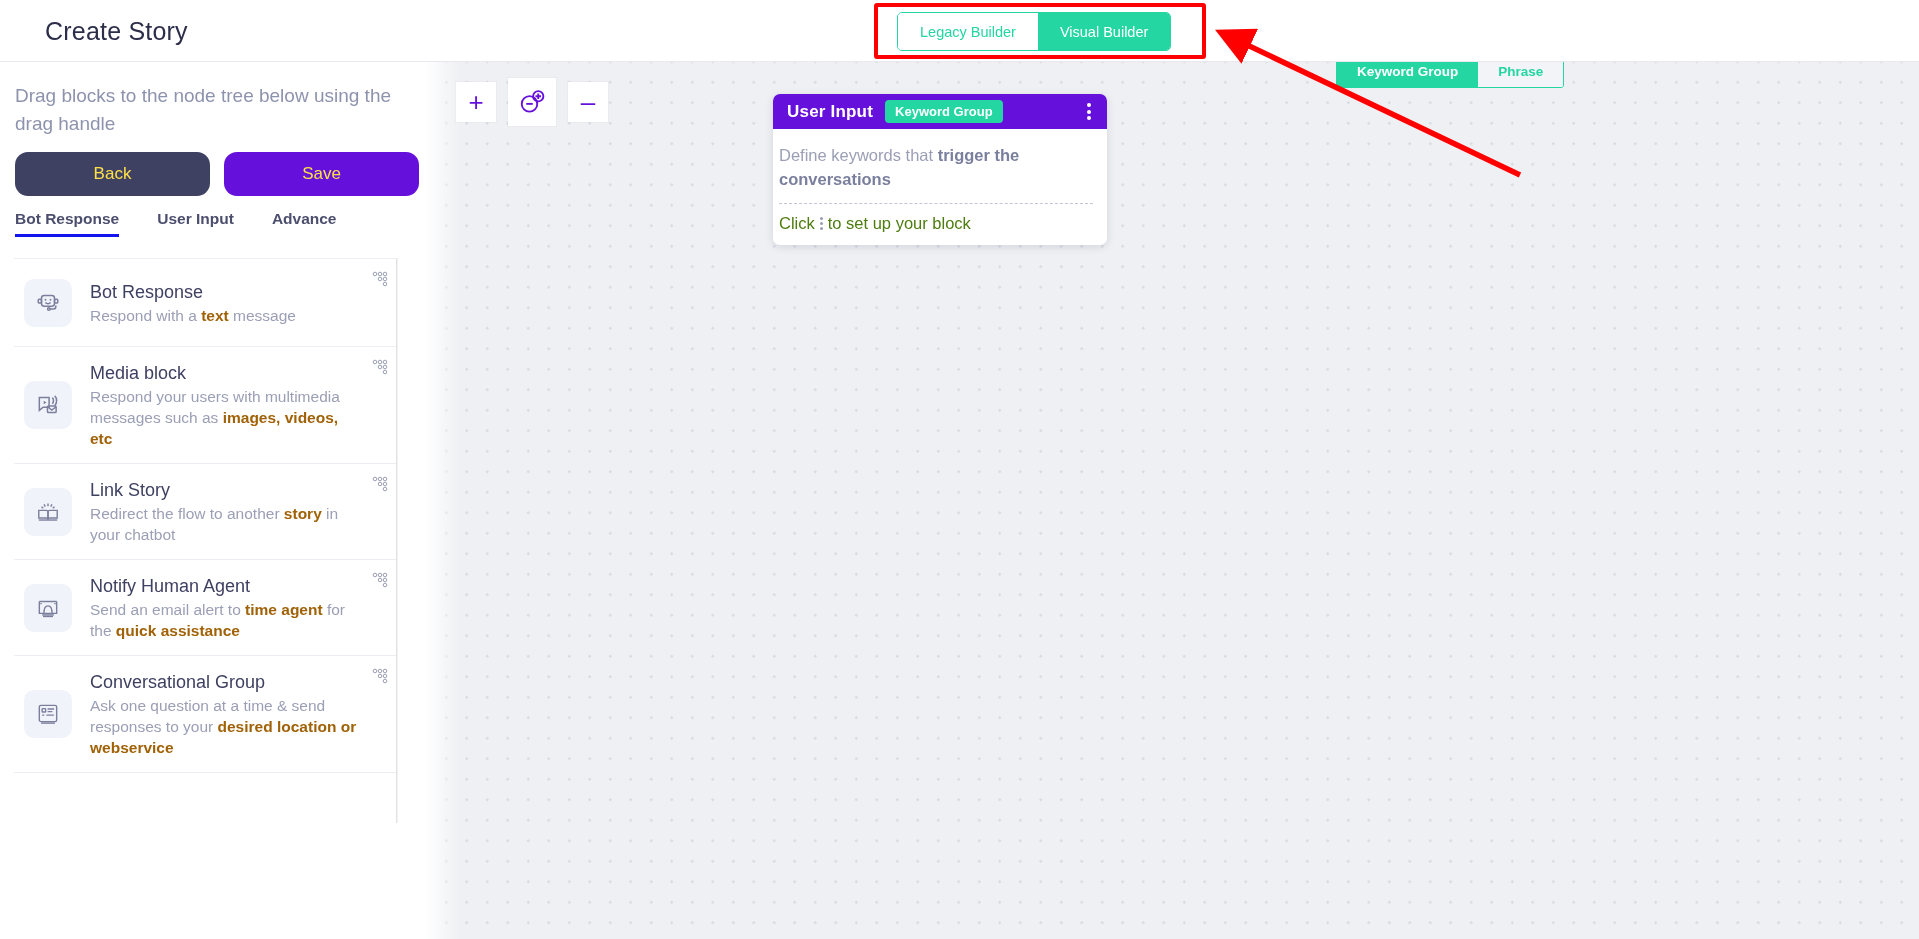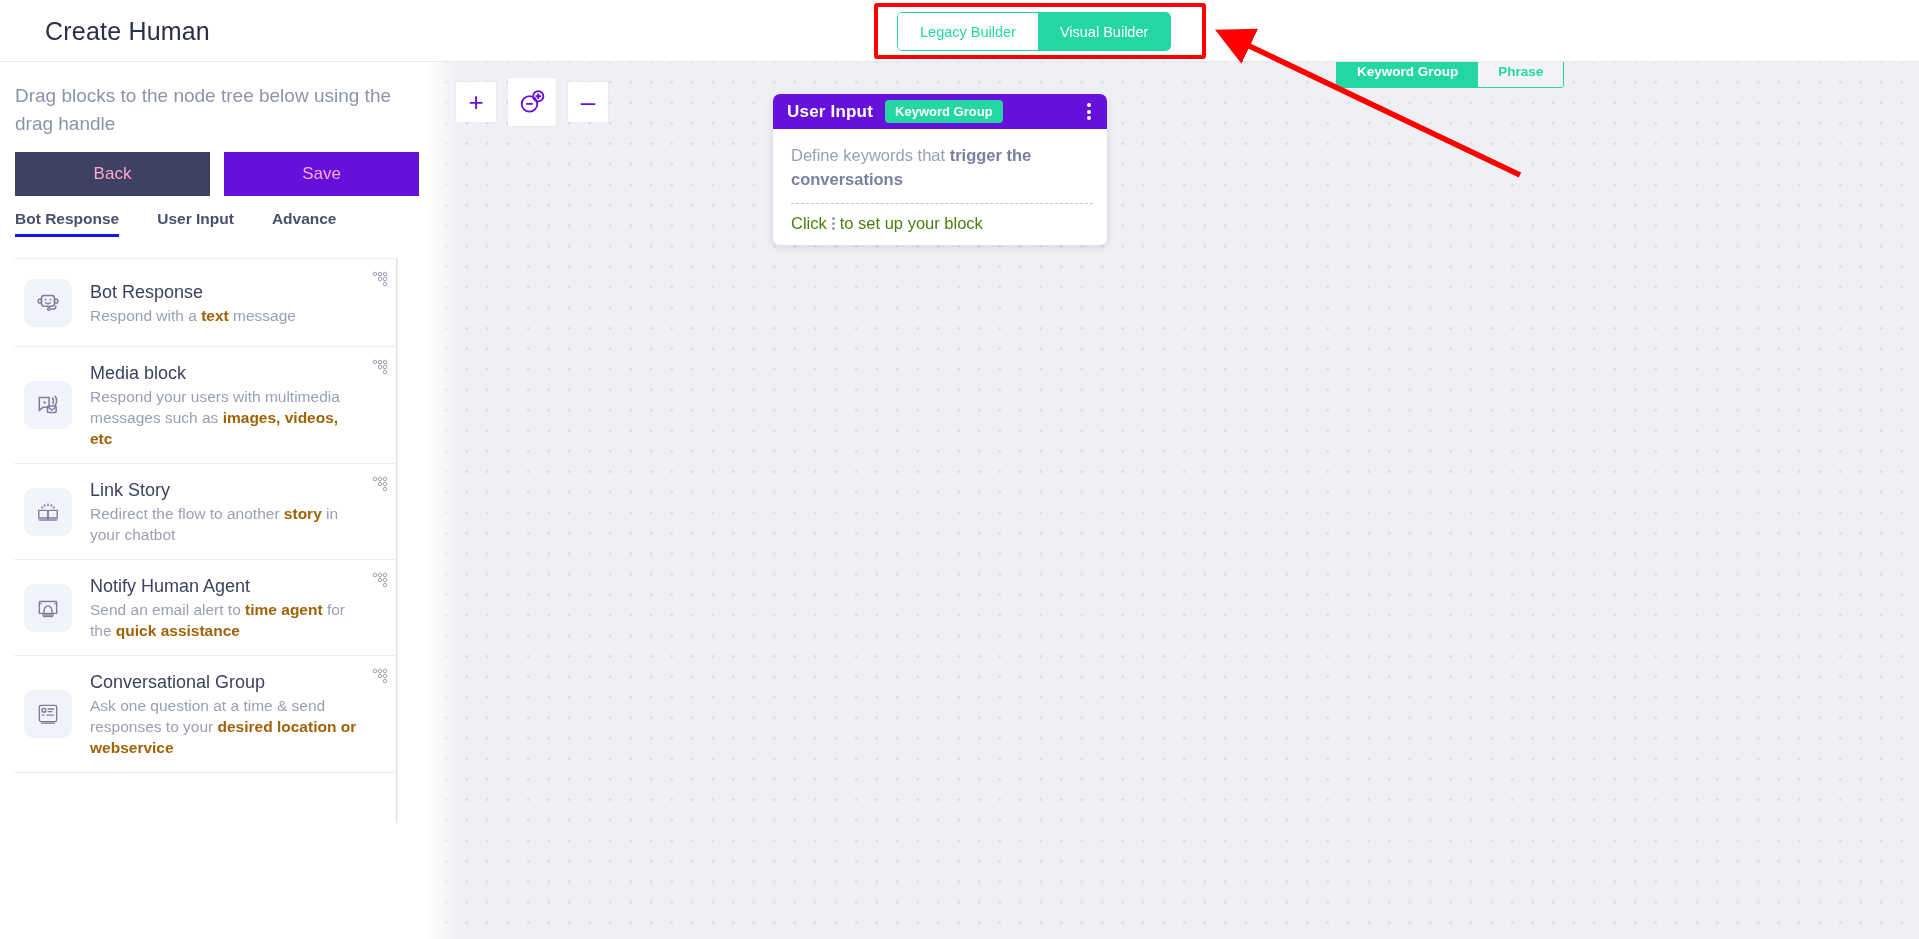--- a/index.html
+++ b/index.html
@@ -69,22 +69,22 @@
     width: 400px;
     font-size: 19px; line-height: 28px;
     color: #8e93ad; font-weight: 400;
   }
   .btn-row {
     position: absolute; left: 15px; top: 90px;
     display: flex; gap: 14px;
   }
   .btn {
     width: 195px; height: 44px;
-    border: none; border-radius: 0;
-    font-size: 17px; color: #f9a8d4; cursor: pointer;
+    border: none; border-radius: 13px;
+    font-size: 17px; color: #fde047; cursor: pointer;
     font-family: "Liberation Sans", sans-serif;
   }
   .btn-back { background: #3f4162; }
   .btn-save { background: #6610db; }
 
   .tabs {
     position: absolute; left: 15px; top: 148px;
     display: flex; gap: 0;
   }
   .tab {
@@ -219,21 +219,21 @@
     padding: 4px 10px; border-radius: 4px;
   }
   .node-menu {
     margin-left: auto; display: flex; flex-direction: column;
     gap: 2.5px; cursor: pointer; padding: 4px 4px;
   }
   .node-menu span {
     display: block; width: 4px; height: 4px;
     border-radius: 50%; background: #ffffff;
   }
-  .node-body { padding: 14px 14px 12px 18px; }
+  .node-body { padding: 14px 14px 12px 6px; }
   .node-desc {
     font-size: 16.5px; line-height: 24px; color: #9b9fb5;
     font-weight: 400;
   }
   .node-desc b { color: #7a7f9e; font-weight: 700; }
   .node-sep {
     margin: 12px 0 10px 0;
     border-top: 1px dashed #c3c6d4; height: 0;
   }
   .node-hint {
@@ -244,21 +244,21 @@
     margin: 0 5px;
   }
   .hint-dots span {
     width: 3px; height: 3px; border-radius: 50%; background: #9b9fb5;
   }
 </style>
 </head>
 <body>
 
 <div class="topbar">
-  <div class="page-title">Create Human</div>
+  <div class="page-title">Create Story</div>
 
   <div class="builder-toggle">
     <button class="toggle-btn">Legacy Builder</button>
     <button class="toggle-btn active">Visual Builder</button>
   </div>
 </div>
 
 <div class="anno-box"></div>
 <svg class="anno-arrow" viewBox="0 0 350 200">
   <defs>

